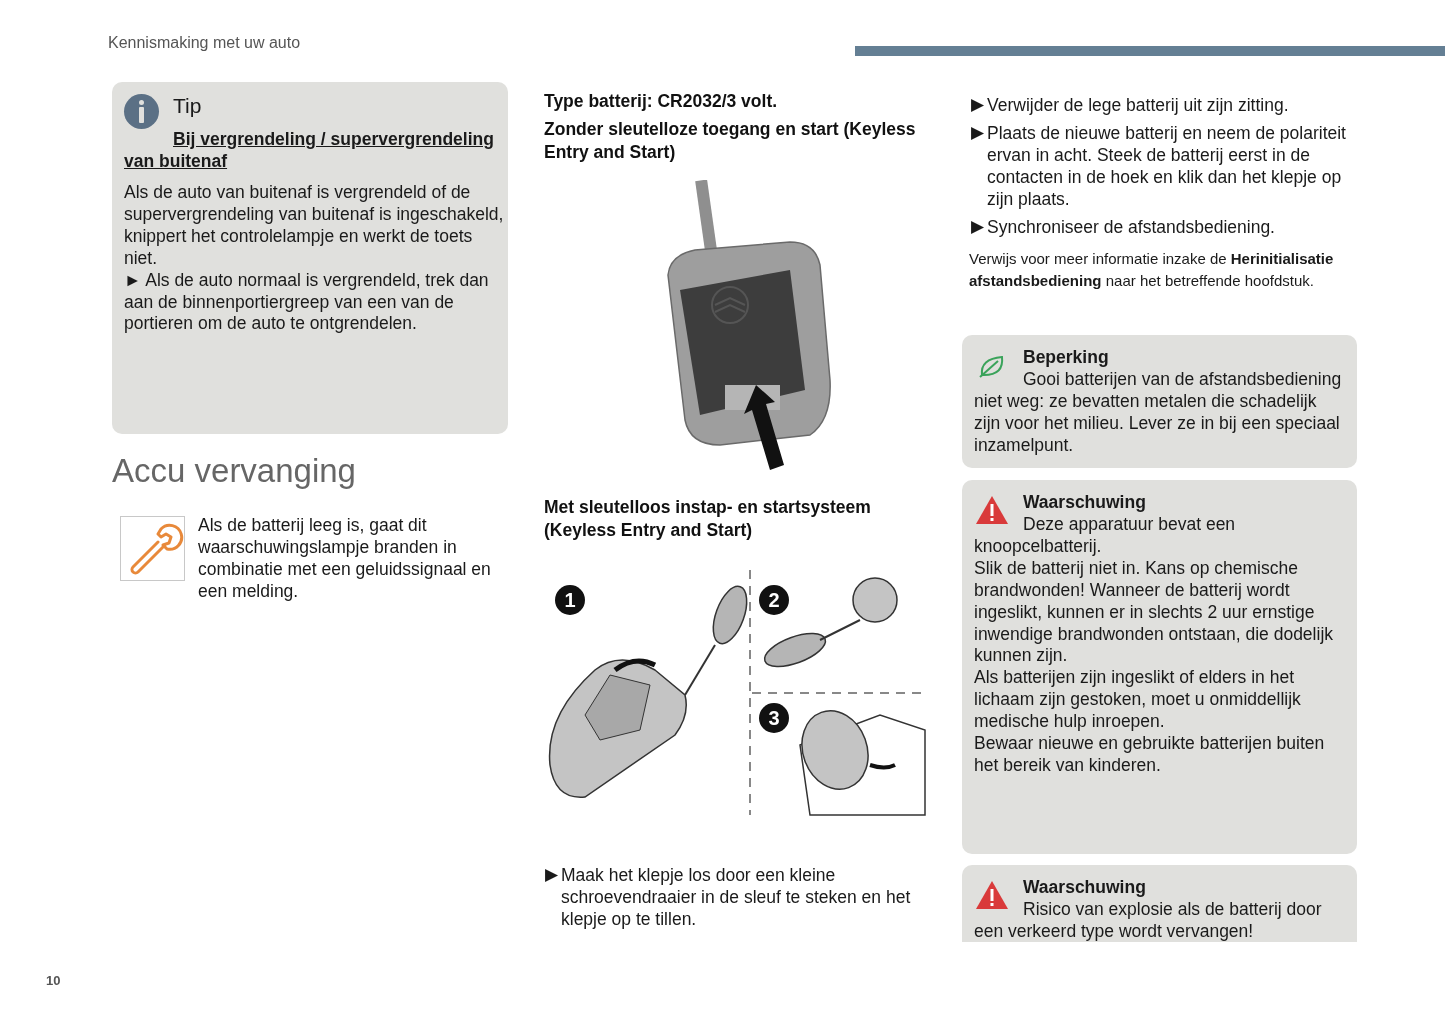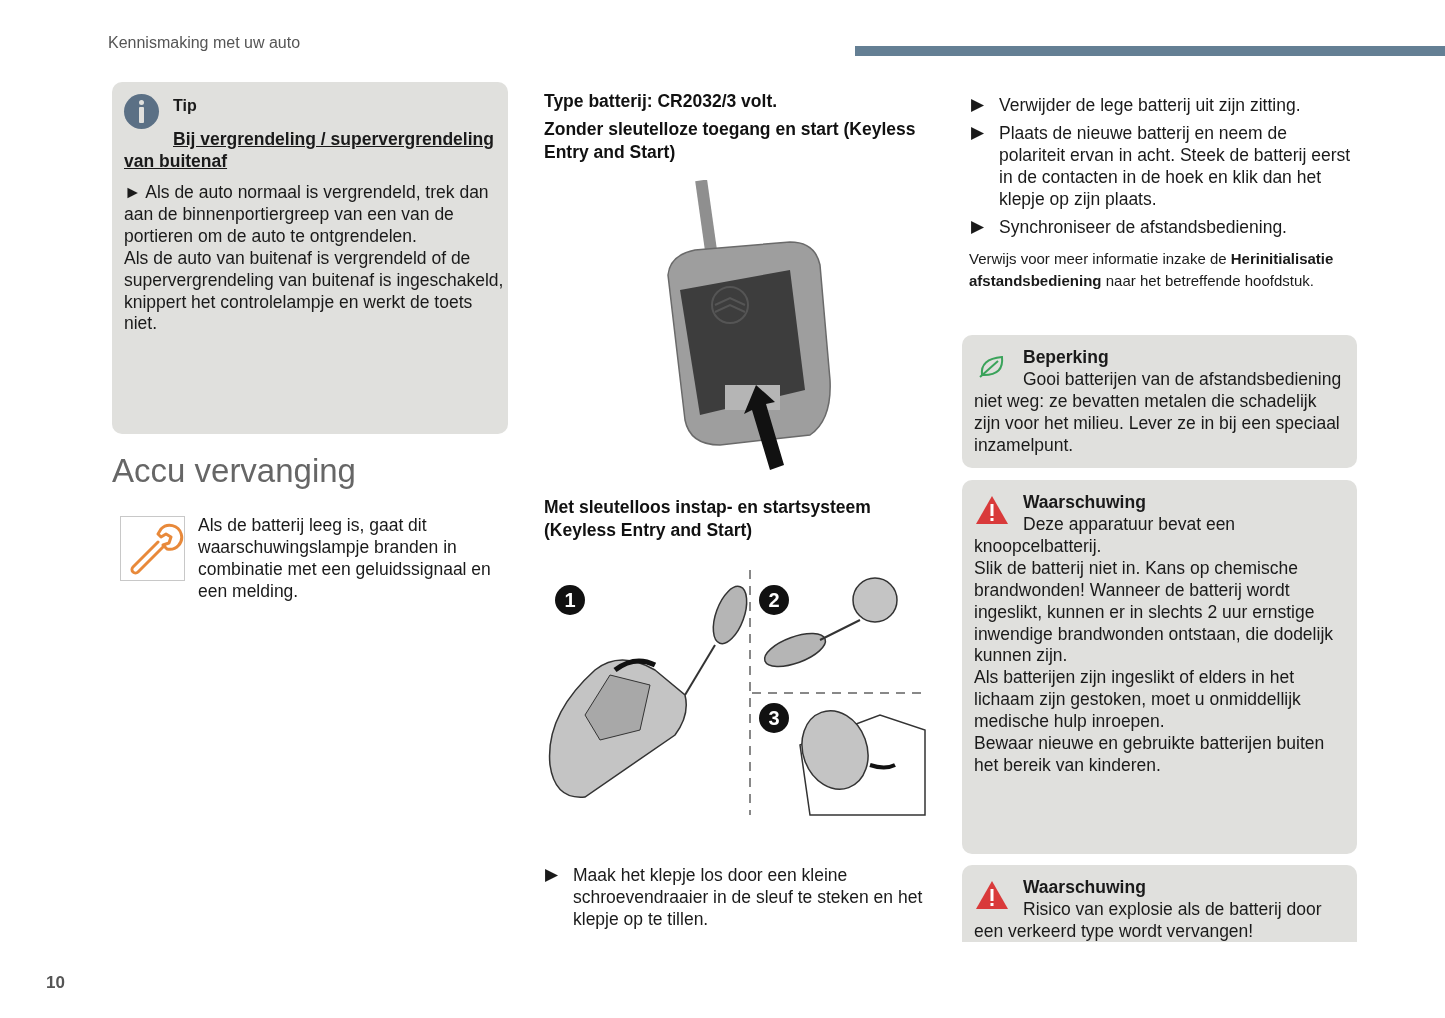--- a/index.html
+++ b/index.html
@@ -1,30 +1,30 @@
 <!DOCTYPE html>
 <html><head>
 <meta charset="utf-8">
 <style>
   * { box-sizing: border-box; margin: 0; padding: 0; }
   html, body { width: 1445px; height: 1018px; background: #ffffff; overflow: hidden; }
   body { position: relative; font-family: "DejaVu Sans", sans-serif; color: #1a1a1a; }
 
   .header-title { position: absolute; left: 108px; top: 34px; font-size: 16px; color: #555; font-family: "Liberation Sans", sans-serif; }
   .header-bar { position: absolute; left: 855px; top: 46px; width: 590px; height: 10px; background: #647f94; }
-  .page-number { position: absolute; left: 46px; top: 973px; font-size: 17px; font-weight: bold; color: #555; font-family: "Liberation Sans", sans-serif; }
+  .page-number { position: absolute; left: 46px; top: 973px; font-size: 13px; font-weight: bold; color: #555; font-family: "Liberation Sans", sans-serif; }
 
   .box { position: absolute; background: #e0e0dd; border-radius: 10px; font-family: "Liberation Sans", sans-serif; font-size: 17.5px; line-height: 21.9px; color: #1a1a1a; }
 
   
   .tip-box { left: 112px; top: 82px; width: 396px; height: 352px; padding: 12px 12px; }
   .tip-icon { position: absolute; left: 12px; top: 12px; width: 35px; height: 35px; border-radius: 50%; background: #5b7085; }
   .tip-icon::before { content: ""; position: absolute; left: 15px; top: 6px; width: 5px; height: 5px; border-radius: 50%; background: #e0e0dd; }
   .tip-icon::after { content: ""; position: absolute; left: 15px; top: 13px; width: 5px; height: 16px; background: #e0e0dd; border-radius: 1px; }
-  .tip-label { position: absolute; left: 61px; top: 13px; font-weight: bold; font-size: 16px; }
+  .tip-label { position: absolute; left: 61px; top: 13px; font-weight: normal; font-size: 21px; }
   .tip-subtitle { position: absolute; left: 12px; top: 46px; width: 370px; font-weight: bold; font-size: 17.5px; line-height: 22px; text-decoration: underline; }
   .tip-subtitle .indent { display: inline-block; width: 49px; }
   .tip-body { position: absolute; left: 12px; top: 100px; width: 380px; }
   .tip-body p { margin: 0; }
 
   .section-title { position: absolute; left: 112px; top: 452px; font-size: 33px; color: #666; font-family: "Liberation Sans", sans-serif; }
 
   .wrench-box { position: absolute; left: 120px; top: 516px; width: 65px; height: 65px; border: 1px solid #c8c8c8; background: #fff; }
   .wrench-text { position: absolute; left: 198px; top: 514px; width: 305px; font-family: Liberation Sans, sans-serif; font-size: 17.5px; line-height: 22px; }
 
@@ -32,21 +32,21 @@
   .mid-heading { position: absolute; left: 544px; font-family: "Liberation Sans", sans-serif; font-weight: bold; font-size: 17.5px; line-height: 23px; color: #111; }
   .h-type { top: 90px; }
   .h-without { top: 118px; width: 390px; }
   .h-with { top: 496px; width: 380px; }
 
   .fob-illus { position: absolute; left: 640px; top: 180px; width: 200px; height: 290px; }
   .steps-illus { position: absolute; left: 540px; top: 565px; width: 390px; height: 255px; }
 
   .bullet { position: absolute; font-family: "Liberation Sans", sans-serif; font-size: 17.5px; line-height: 22px; }
   .bullet .arrow { position: absolute; left: 0; top: 0; font-size: 17px; }
-  .bullet .text { display: block; padding-left: 28px; }
+  .bullet .text { display: block; padding-left: 16px; }
 
   .b-mid { left: 545px; top: 864px; width: 380px; }
   .b-r1 { left: 971px; top: 94px; width: 385px; }
   .b-r2 { left: 971px; top: 122px; width: 385px; }
   .b-r3 { left: 971px; top: 216px; width: 385px; }
 
   .ref-text { position: absolute; left: 969px; top: 248px; width: 385px; font-family: "Liberation Sans", sans-serif; font-size: 15px; line-height: 22px; }
   .ref-text b { font-weight: bold; }
 
   .env-box { left: 962px; top: 335px; width: 395px; height: 133px; padding: 11px; }
@@ -62,22 +62,22 @@
 <body>
 
 <div class="header-title">Kennismaking met uw auto</div>
 <div class="header-bar"></div>
 
 <div class="box tip-box">
   <div class="tip-icon"></div>
   <div class="tip-label">Tip</div>
   <div class="tip-subtitle"><span class="indent"></span><span>Bij vergrendeling / supervergrendeling van buitenaf</span></div>
   <div class="tip-body">
+    <p>Als de auto van buitenaf is vergrendeld of de supervergrendeling van buitenaf is ingeschakeld, knippert het controlelampje en werkt de toets niet.</p>
     <p>► Als de auto normaal is vergrendeld, trek dan aan de binnenportiergreep van een van de portieren om de auto te ontgrendelen.</p>
-    <p>Als de auto van buitenaf is vergrendeld of de supervergrendeling van buitenaf is ingeschakeld, knippert het controlelampje en werkt de toets niet.</p>
   </div>
 </div>
 
 <div class="section-title">Accu vervanging</div>
 
 <div class="wrench-box">
   <svg width="63" height="63" viewBox="0 0 63 63">
     <path d="M40 12 a12 12 0 1 1 6 20 l-4 -4 l6 -2 l2 -6 l-5 -3 l-5 3 l-3 -3 z M37 25 L12 50 a3 3 0 0 0 5 5 L42 30" fill="none" stroke="#e8893a" stroke-width="3" stroke-linejoin="round" stroke-linecap="round"></path>
   </svg>
 </div>

